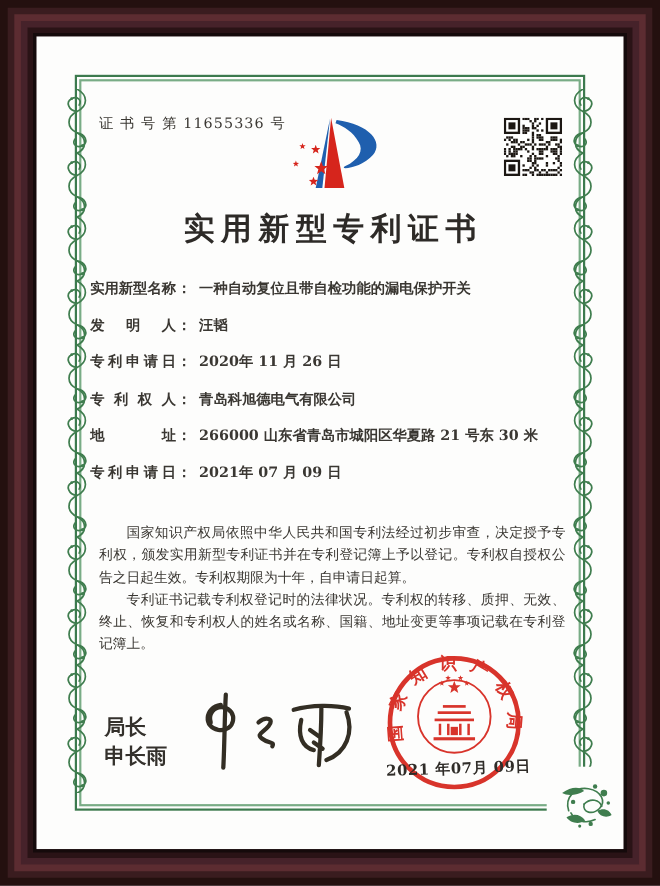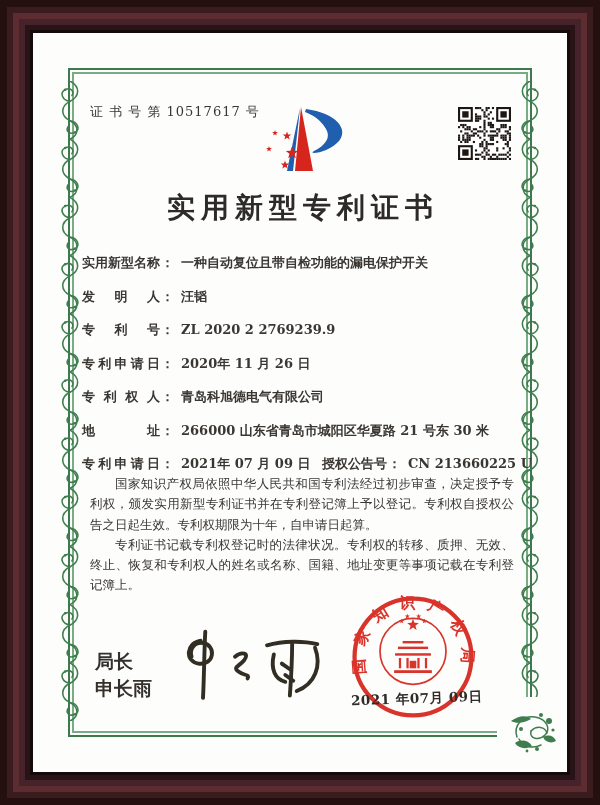--- a/index.html
+++ b/index.html
@@ -103,21 +103,21 @@
         <path d="M36 30 C 42 27, 47 29, 49 34 C 44 37, 38 35, 36 30 Z"></path>
         <circle cx="42" cy="14" r="3"></circle>
           <circle cx="34" cy="8" r="2"></circle>
         <circle cx="14" cy="22" r="2"></circle>
           <circle cx="30" cy="42" r="2"></circle>
         <circle cx="46" cy="23" r="1.6"></circle>
           <circle cx="20" cy="44" r="1.4"></circle>
       </g>
     </svg>
 
-    <div class="certno">证 书 号 第 10517617 号</div>
+    <div class="certno">证 书 号 第 11655336 号</div>
 
     <svg class="logo" viewBox="0 0 106 72">
       <polygon points="54,5 47,68 41,68" fill="#1f5fae"></polygon>
       <polygon points="55,4 67,68 49,68" fill="#d6251c"></polygon>
       <path d="M60 6 C 90 10, 103 26, 93 38 C 86 46, 74 50, 68 50 C 66 50, 66 49, 68 48 C 80 42, 85 34, 80 26 C 75 17, 67 12, 59 9 Z" fill="#1f5fae"></path>
       <g id="logo-stars">
           <polygon points="41.0,28.6 39.9,31.5 36.8,31.6 39.2,33.6 38.4,36.6 41.0,34.8 43.6,36.6 42.8,33.6 45.2,31.6 42.1,31.5" fill="#d6251c"></polygon>
           <polygon points="29.0,27.0 28.3,29.0 26.1,29.1 27.8,30.4 27.2,32.4 29.0,31.3 30.8,32.4 30.2,30.4 31.9,29.1 29.7,29.0" fill="#d6251c"></polygon>
           <polygon points="23.0,43.0 22.3,45.0 20.1,45.1 21.8,46.4 21.2,48.4 23.0,47.3 24.8,48.4 24.2,46.4 25.9,45.1 23.7,45.0" fill="#d6251c"></polygon>
           <polygon points="46.0,43.5 44.4,47.8 39.8,48.0 43.4,50.8 42.2,55.3 46.0,52.7 49.8,55.3 48.6,50.8 52.2,48.0 47.6,47.8" fill="#d6251c"></polygon>
@@ -325,36 +325,30 @@
     <h1 class="title">实用新型专利证书</h1>
 
     <div class="rows">
       <div class="frow">
         <span class="flabel">实用新型名称</span><span class="fcolon">：</span><span class="fvalue">一种自动复位且带自检功能的漏电保护开关</span>
       </div>
       <div class="frow">
         <span class="flabel">发明人</span><span class="fcolon">：</span><span class="fvalue">汪韬</span>
       </div>
       <div class="frow">
-        <span class="flabel">专利号</span><span class="fcolon">：</span><span class="fvalue">ZL 2020 2 2769239.9</span>
-      </div>
-      <div class="frow">
         <span class="flabel">专利申请日</span><span class="fcolon">：</span><span class="fvalue">2020年 11 月 26 日</span>
       </div>
       <div class="frow">
         <span class="flabel">专利权人</span><span class="fcolon">：</span><span class="fvalue">青岛科旭德电气有限公司</span>
       </div>
       <div class="frow">
         <span class="flabel">地址</span><span class="fcolon">：</span><span class="fvalue">266000 山东省青岛市城阳区华夏路 21 号东 30 米</span>
       </div>
       <div class="frow">
         <span class="flabel">专利申请日</span><span class="fcolon">：</span><span class="fvalue">2021年 07 月 09 日</span>
-        <span class="grant2">
-          <span>授权公告号</span><span class="fcolon">：</span><span>CN 213660225 U</span>
-        </span>
       </div>
     </div>
 
     <div class="paras">
       <p>国家知识产权局依照中华人民共和国专利法经过初步审查，决定授予专利权，颁发实用新型专利证书并在专利登记簿上予以登记。专利权自授权公告之日起生效。专利权期限为十年，自申请日起算。</p>
       <p>专利证书记载专利权登记时的法律状况。专利权的转移、质押、无效、终止、恢复和专利权人的姓名或名称、国籍、地址变更等事项记载在专利登记簿上。</p>
     </div>
 
     <div class="signer">
       <div>局长</div>

